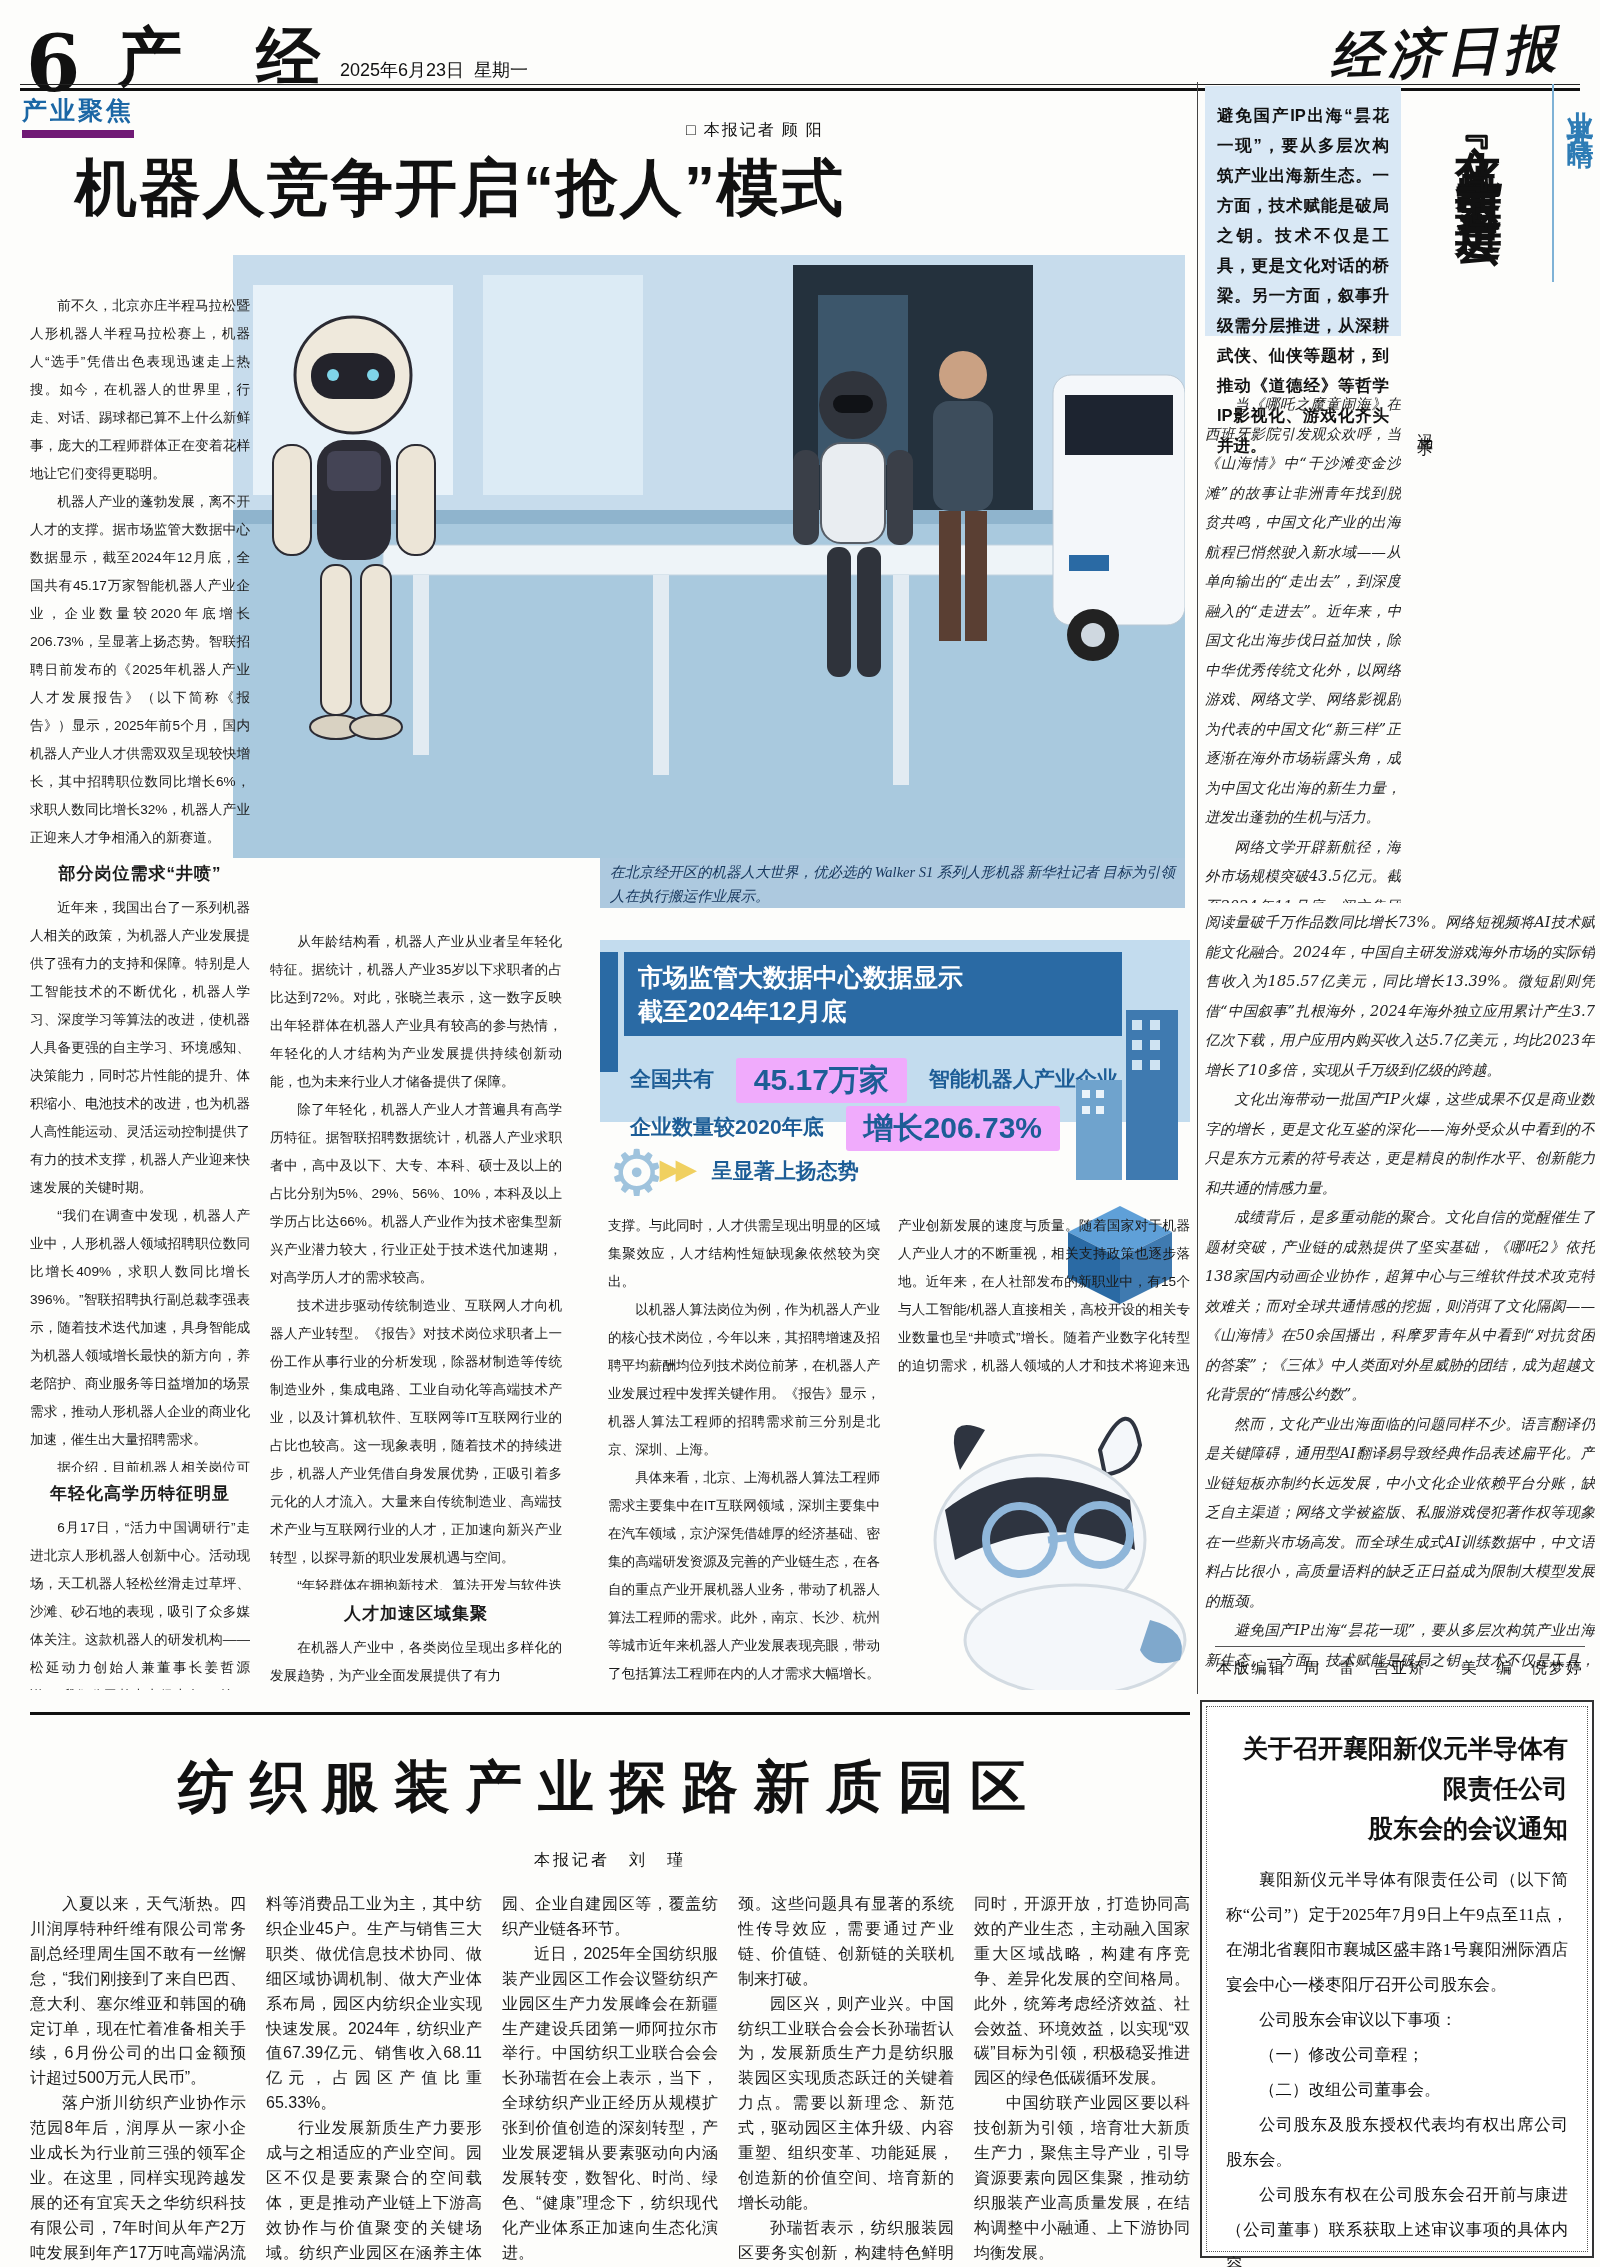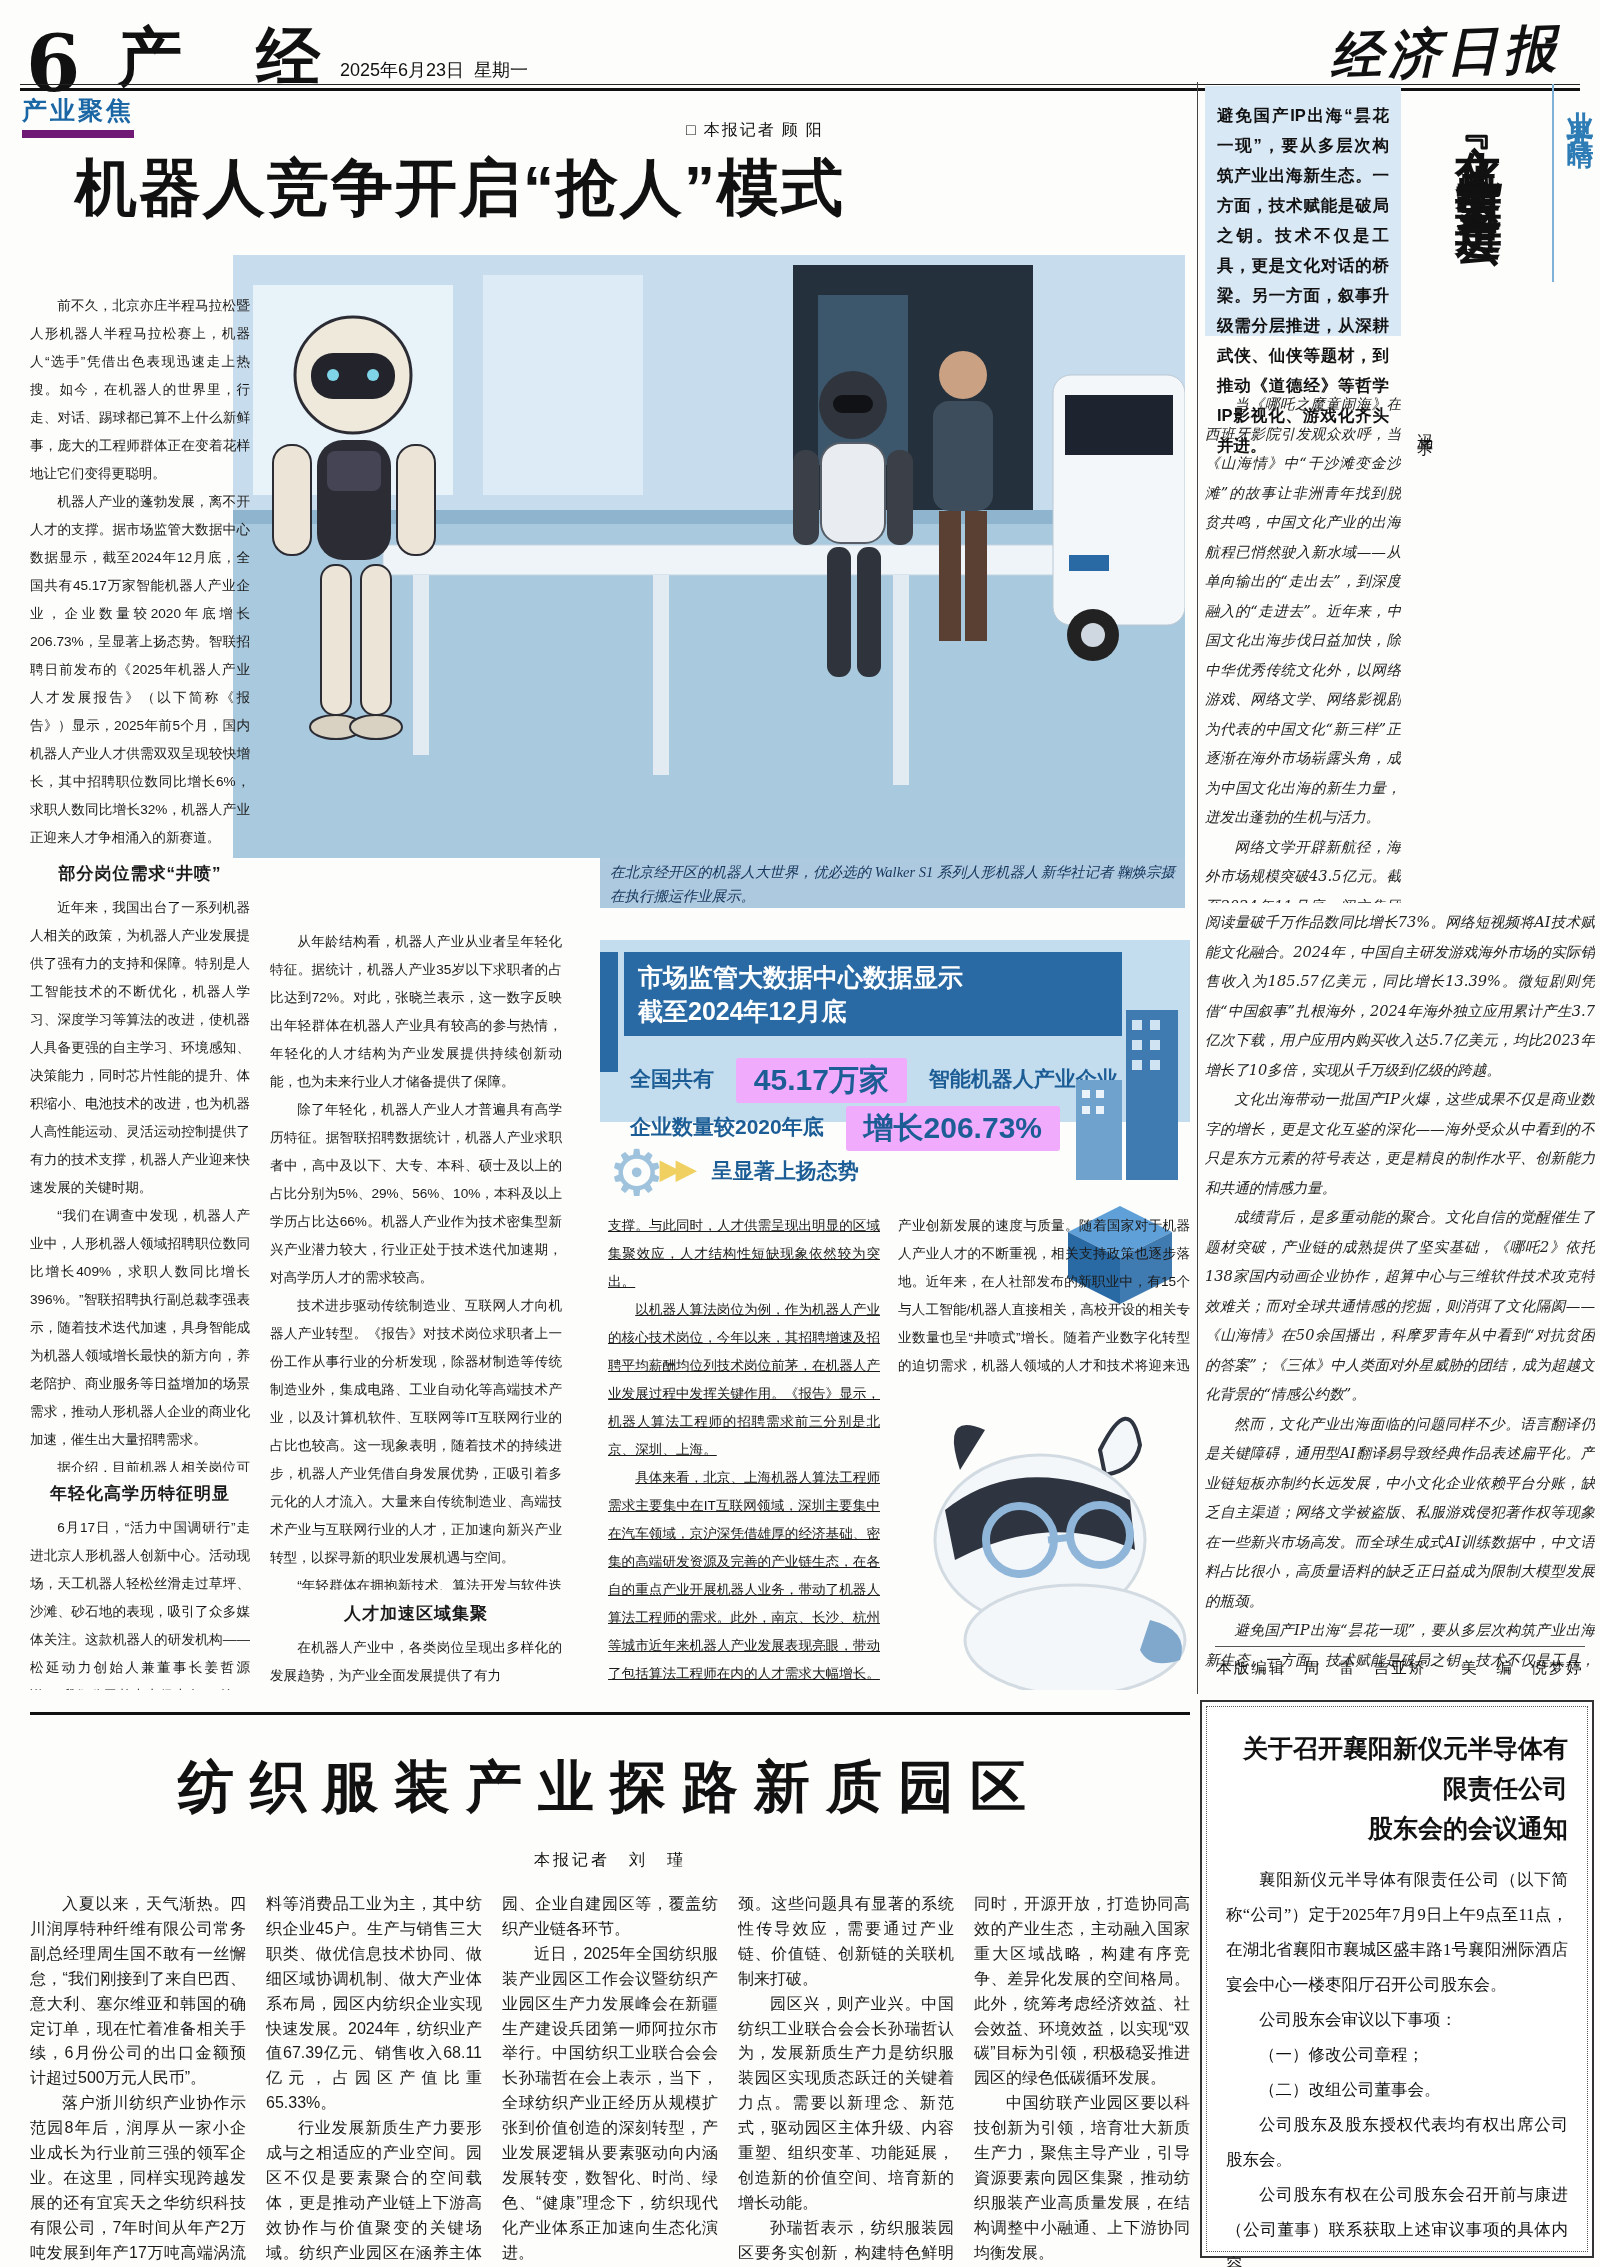--- a/index.html
+++ b/index.html
@@ -136,21 +136,21 @@
       <g>
         <rect x="820" y="120" width="132" height="250" rx="18" fill="#f4f7fa" stroke="#b9c8d4"></rect>
         <rect x="832" y="140" width="108" height="60" fill="#1d2430"></rect>
         <circle cx="860" cy="380" r="26" fill="#222"></circle>
           <circle cx="860" cy="380" r="12" fill="#cfd8e0"></circle>
         <rect x="836" y="300" width="40" height="16" fill="#2a6aa4"></rect>
       </g>
     </svg>
   </div>
   <div class="abs" id="caption">
-    <span class="credit">新华社记者 鞠焕宗摄</span>
+    <span class="credit">新华社记者 目标为引领</span>
     <span>在北京经开区的机器人大世界，优必选的 Walker S1 系列人形机器人在执行搬运作业展示。</span>
   </div>
 
   <div class="abs" id="info">
     <div class="tab"></div>
     <div class="ititle">
       <div>市场监管大数据中心数据显示</div>
       <div>截至2024年12月底</div>
     </div>
     <div class="irow" style="left:30px;top:118px;">
@@ -204,21 +204,21 @@
   <div class="bodycol" style="left:270px;top:928px;width:292px;height:662px;">
       <p>从年龄结构看，机器人产业从业者呈年轻化特征。据统计，机器人产业35岁以下求职者的占比达到72%。对此，张晓兰表示，这一数字反映出年轻群体在机器人产业具有较高的参与热情，年轻化的人才结构为产业发展提供持续创新动能，也为未来行业人才储备提供了保障。</p>
       <p>除了年轻化，机器人产业人才普遍具有高学历特征。据智联招聘数据统计，机器人产业求职者中，高中及以下、大专、本科、硕士及以上的占比分别为5%、29%、56%、10%，本科及以上学历占比达66%。机器人产业作为技术密集型新兴产业潜力较大，行业正处于技术迭代加速期，对高学历人才的需求较高。</p>
       <p>技术进步驱动传统制造业、互联网人才向机器人产业转型。《报告》对技术岗位求职者上一份工作从事行业的分析发现，除器材制造等传统制造业外，集成电路、工业自动化等高端技术产业，以及计算机软件、互联网等IT互联网行业的占比也较高。这一现象表明，随着技术的持续进步，机器人产业凭借自身发展优势，正吸引着多元化的人才流入。大量来自传统制造业、高端技术产业与互联网行业的人才，正加速向新兴产业转型，以探寻新的职业发展机遇与空间。</p>
       <p>“年轻群体在拥抱新技术、算法开发与软件迭代等领域具备明显优势，与技术岗位对创新活力和快速学习能力的需求高度契合，凸显了产业技术端对青年人才的聚集效应。”长期关注机器人产业发展的明势创投创始合伙人黄明明说，过去30多年中国在底层硬件、软件等领域已形成厚实的积累，它们与人工智能技术结合在一起，会在很多领域特别是机器人领域产生一些原始性的创新，今天机器人行业的创业者不要简单复制过去的模式，而是更多地去“敢为人先”。</p>
     </div>
   <div class="bodycol" style="left:270px;top:1592px;width:292px;height:98px;">
       <h3>人才加速区域集聚</h3>
       <p>在机器人产业中，各类岗位呈现出多样化的发展趋势，为产业全面发展提供了有力</p>
     </div>
-  <div class="bodycol" style="left:608px;top:1212px;width:272px;height:478px;text-decoration:underline;">
+  <div class="bodycol" style="left:608px;top:1212px;width:272px;height:478px;">
       <p class="ni">支撑。与此同时，人才供需呈现出明显的区域集聚效应，人才结构性短缺现象依然较为突出。</p>
       <p>以机器人算法岗位为例，作为机器人产业的核心技术岗位，今年以来，其招聘增速及招聘平均薪酬均位列技术岗位前茅，在机器人产业发展过程中发挥关键作用。《报告》显示，机器人算法工程师的招聘需求前三分别是北京、深圳、上海。</p>
       <p>具体来看，北京、上海机器人算法工程师需求主要集中在IT互联网领域，深圳主要集中在汽车领域，京沪深凭借雄厚的经济基础、密集的高端研发资源及完善的产业链生态，在各自的重点产业开展机器人业务，带动了机器人算法工程师的需求。此外，南京、长沙、杭州等城市近年来机器人产业发展表现亮眼，带动了包括算法工程师在内的人才需求大幅增长。</p>
       <p>“以北京为例，目前拥有机器人骨干企业400余家，其中国家专精特新‘小巨人’机器人企业57家，居全国首位；人形机器人整机单位近30家，也居全国首位。庞大的市场需求和雄厚的产业基础，自然吸引了机器人产业人才的集聚。但从行业整体看，人才紧缺仍是一个现实问题。”李强说。</p>
     </div>
   <div class="bodycol" style="left:898px;top:1212px;width:292px;height:170px;">
       <p class="ni">产业创新发展的速度与质量。随着国家对于机器人产业人才的不断重视，相关支持政策也逐步落地。近年来，在人社部发布的新职业中，有15个与人工智能/机器人直接相关，高校开设的相关专业数量也呈“井喷式”增长。随着产业数字化转型的迫切需求，机器人领域的人才和技术将迎来迅猛发展，这将进一步推动相关企业加速跨界合作与协同创新。</p>
     </div>
 
   <div class="abs" id="dog">

